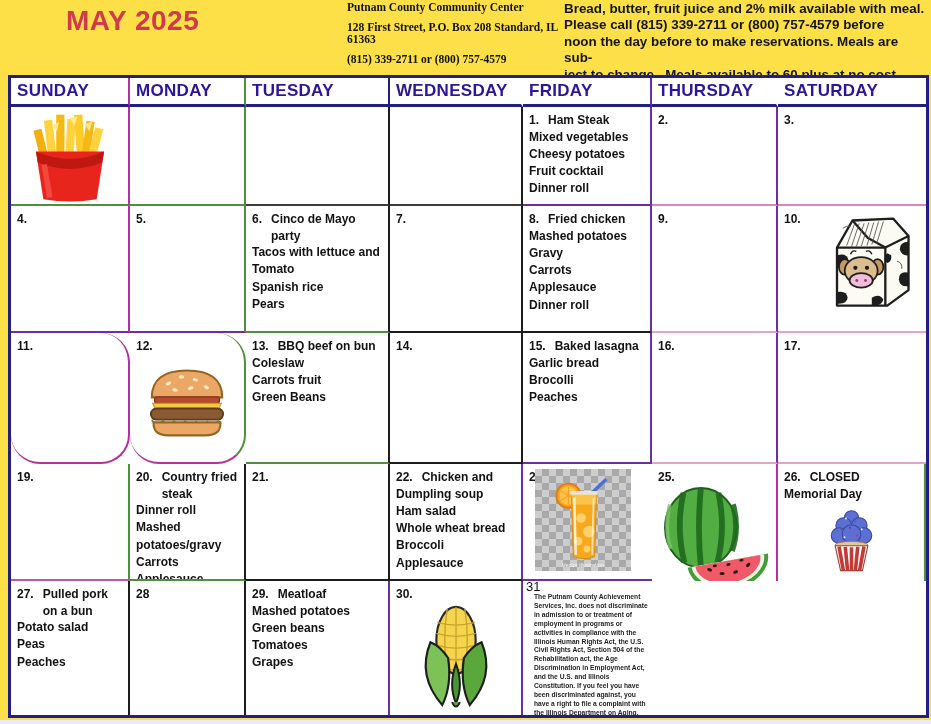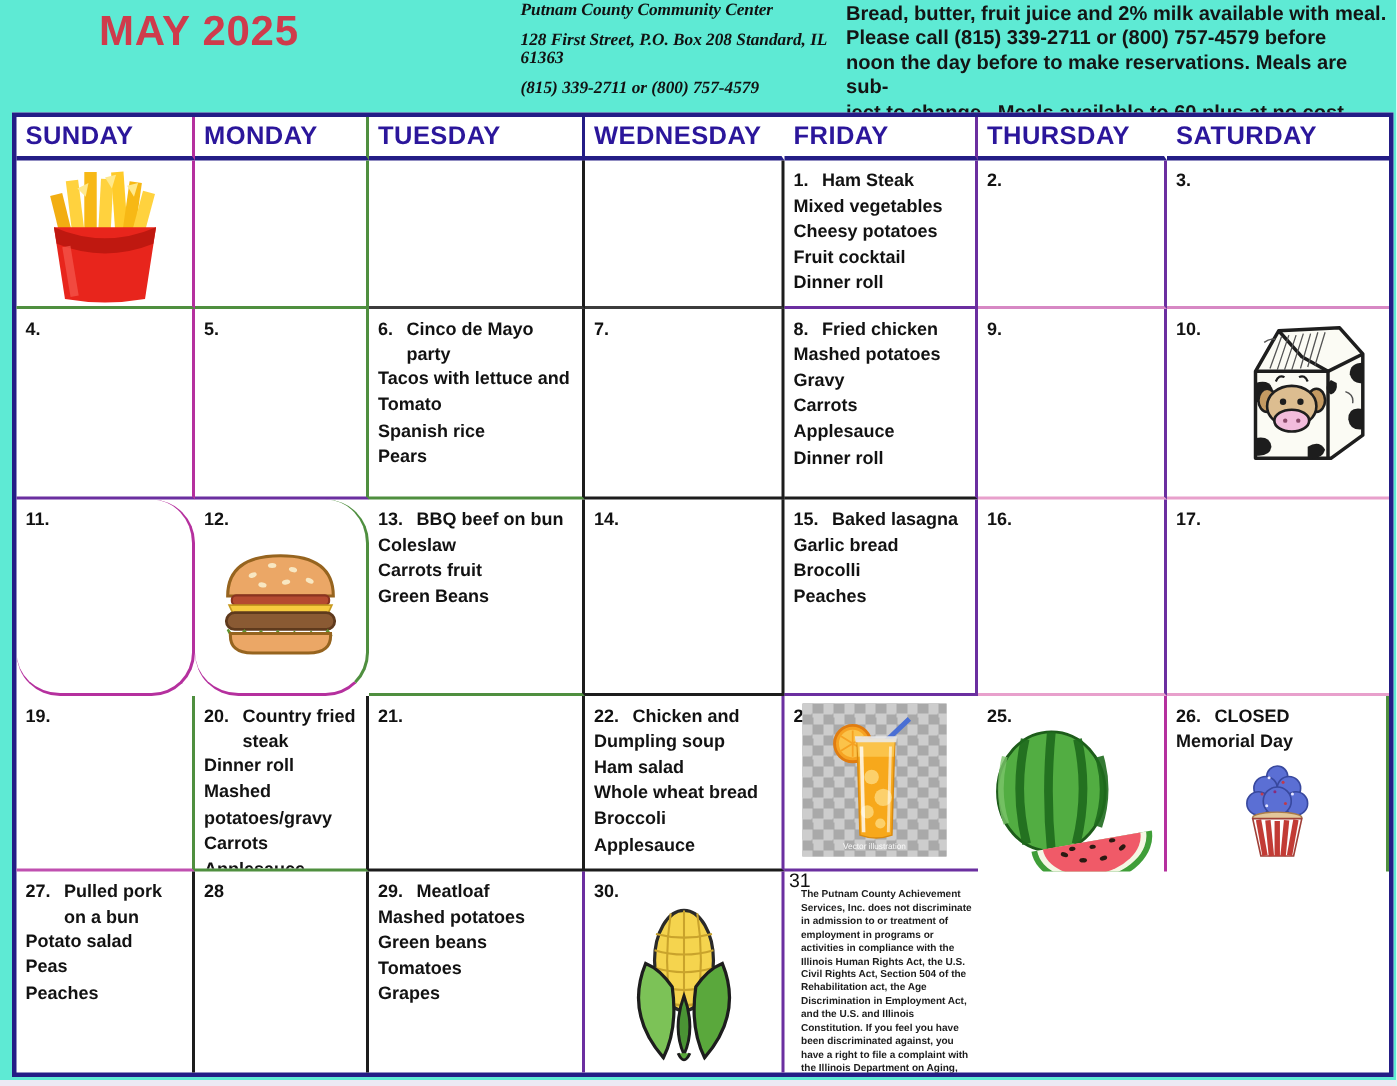--- a/index.html
+++ b/index.html
@@ -1,22 +1,22 @@
 <!DOCTYPE html>
 <html><head>
 <meta charset="utf-8">
 <style>
   html,body{margin:0;padding:0;background:#fff;}
-  .page{position:relative;width:931px;height:724px;background:#5eead4;overflow:hidden;
+  .page{position:relative;width:931px;height:724px;background:#fde047;overflow:hidden;
         font-family:"Liberation Sans",sans-serif;}
   
   .month{position:absolute;left:66px;top:5px;font-size:28px;font-weight:bold;
          letter-spacing:.5px;color:#cf3b4c;}
   .center-block{position:absolute;left:347px;top:1px;width:215px;
-                font-family:"Liberation Serif",serif;font-weight:bold;font-size:11.5px;color:#111;font-style:italic;}
+                font-family:"Liberation Serif",serif;font-weight:bold;font-size:11.5px;color:#111;}
   .center-block div{margin-bottom:8px;line-height:12px;}
   .notice{position:absolute;left:564px;top:1px;width:366px;font-weight:bold;
           font-size:13.4px;line-height:16.4px;color:#141414;}
   .donation-line{display:flex;gap:6px;white-space:nowrap;}
   .don{color:#4b11a8;}
   .amt{color:#111;}
   .sep{color:#b0309f;}
   .lunch{color:#3b23c9;}
   
   .calendar{position:absolute;left:8px;top:75px;width:921px;height:643px;

